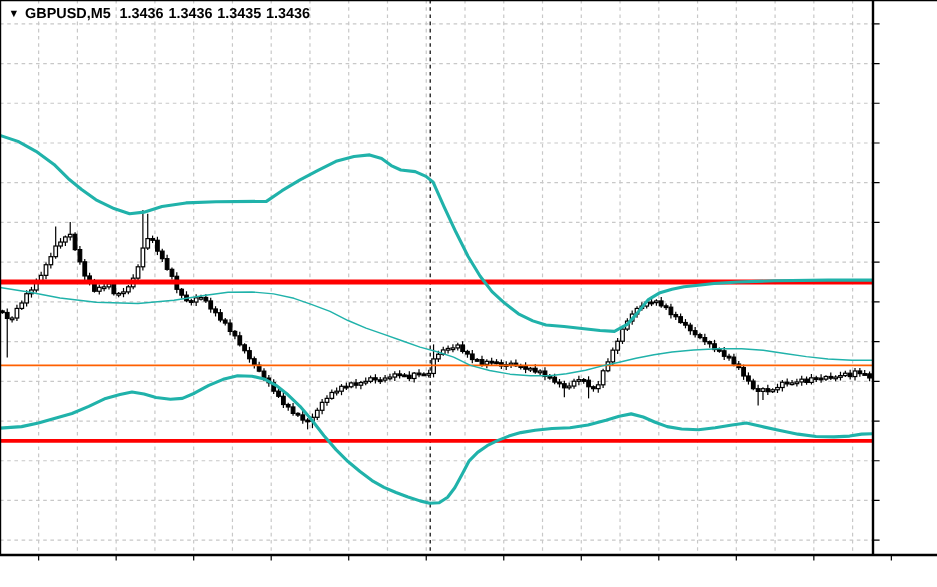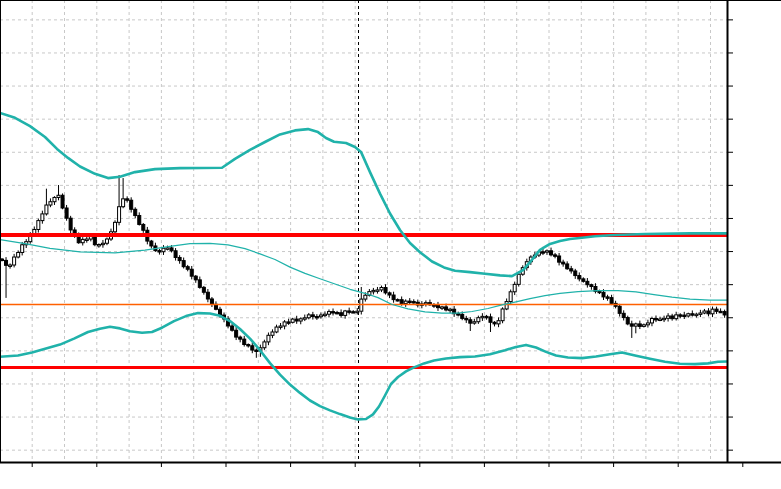--- a/index.html
+++ b/index.html
@@ -460,15 +460,19 @@
         <line x1="290.59999999999997" y1="462" x2="290.59999999999997" y2="467" stroke="#000" stroke-width="1"></line>
         <line x1="355.2" y1="462" x2="355.2" y2="467" stroke="#000" stroke-width="1"></line>
         <line x1="419.79999999999995" y1="462" x2="419.79999999999995" y2="467" stroke="#000" stroke-width="1"></line>
         <line x1="484.3999999999999" y1="462" x2="484.3999999999999" y2="467" stroke="#000" stroke-width="1"></line>
         <line x1="549" y1="462" x2="549" y2="467" stroke="#000" stroke-width="1"></line>
         <line x1="613.6" y1="462" x2="613.6" y2="467" stroke="#000" stroke-width="1"></line>
         <line x1="678.2" y1="462" x2="678.2" y2="467" stroke="#000" stroke-width="1"></line>
         <line x1="742.8" y1="462" x2="742.8" y2="467" stroke="#000" stroke-width="1"></line>
       </g>
     </svg>
+  <div id="header">
+    <span class="tri">▼</span><span>GBPUSD,M5</span>
+    <span>1.3436</span><span>1.3436</span><span>1.3435</span><span>1.3436</span>
+  </div>
   <div id="price-axis"></div>
   <div id="time-axis"></div>
 </div>
 
 </body></html>

